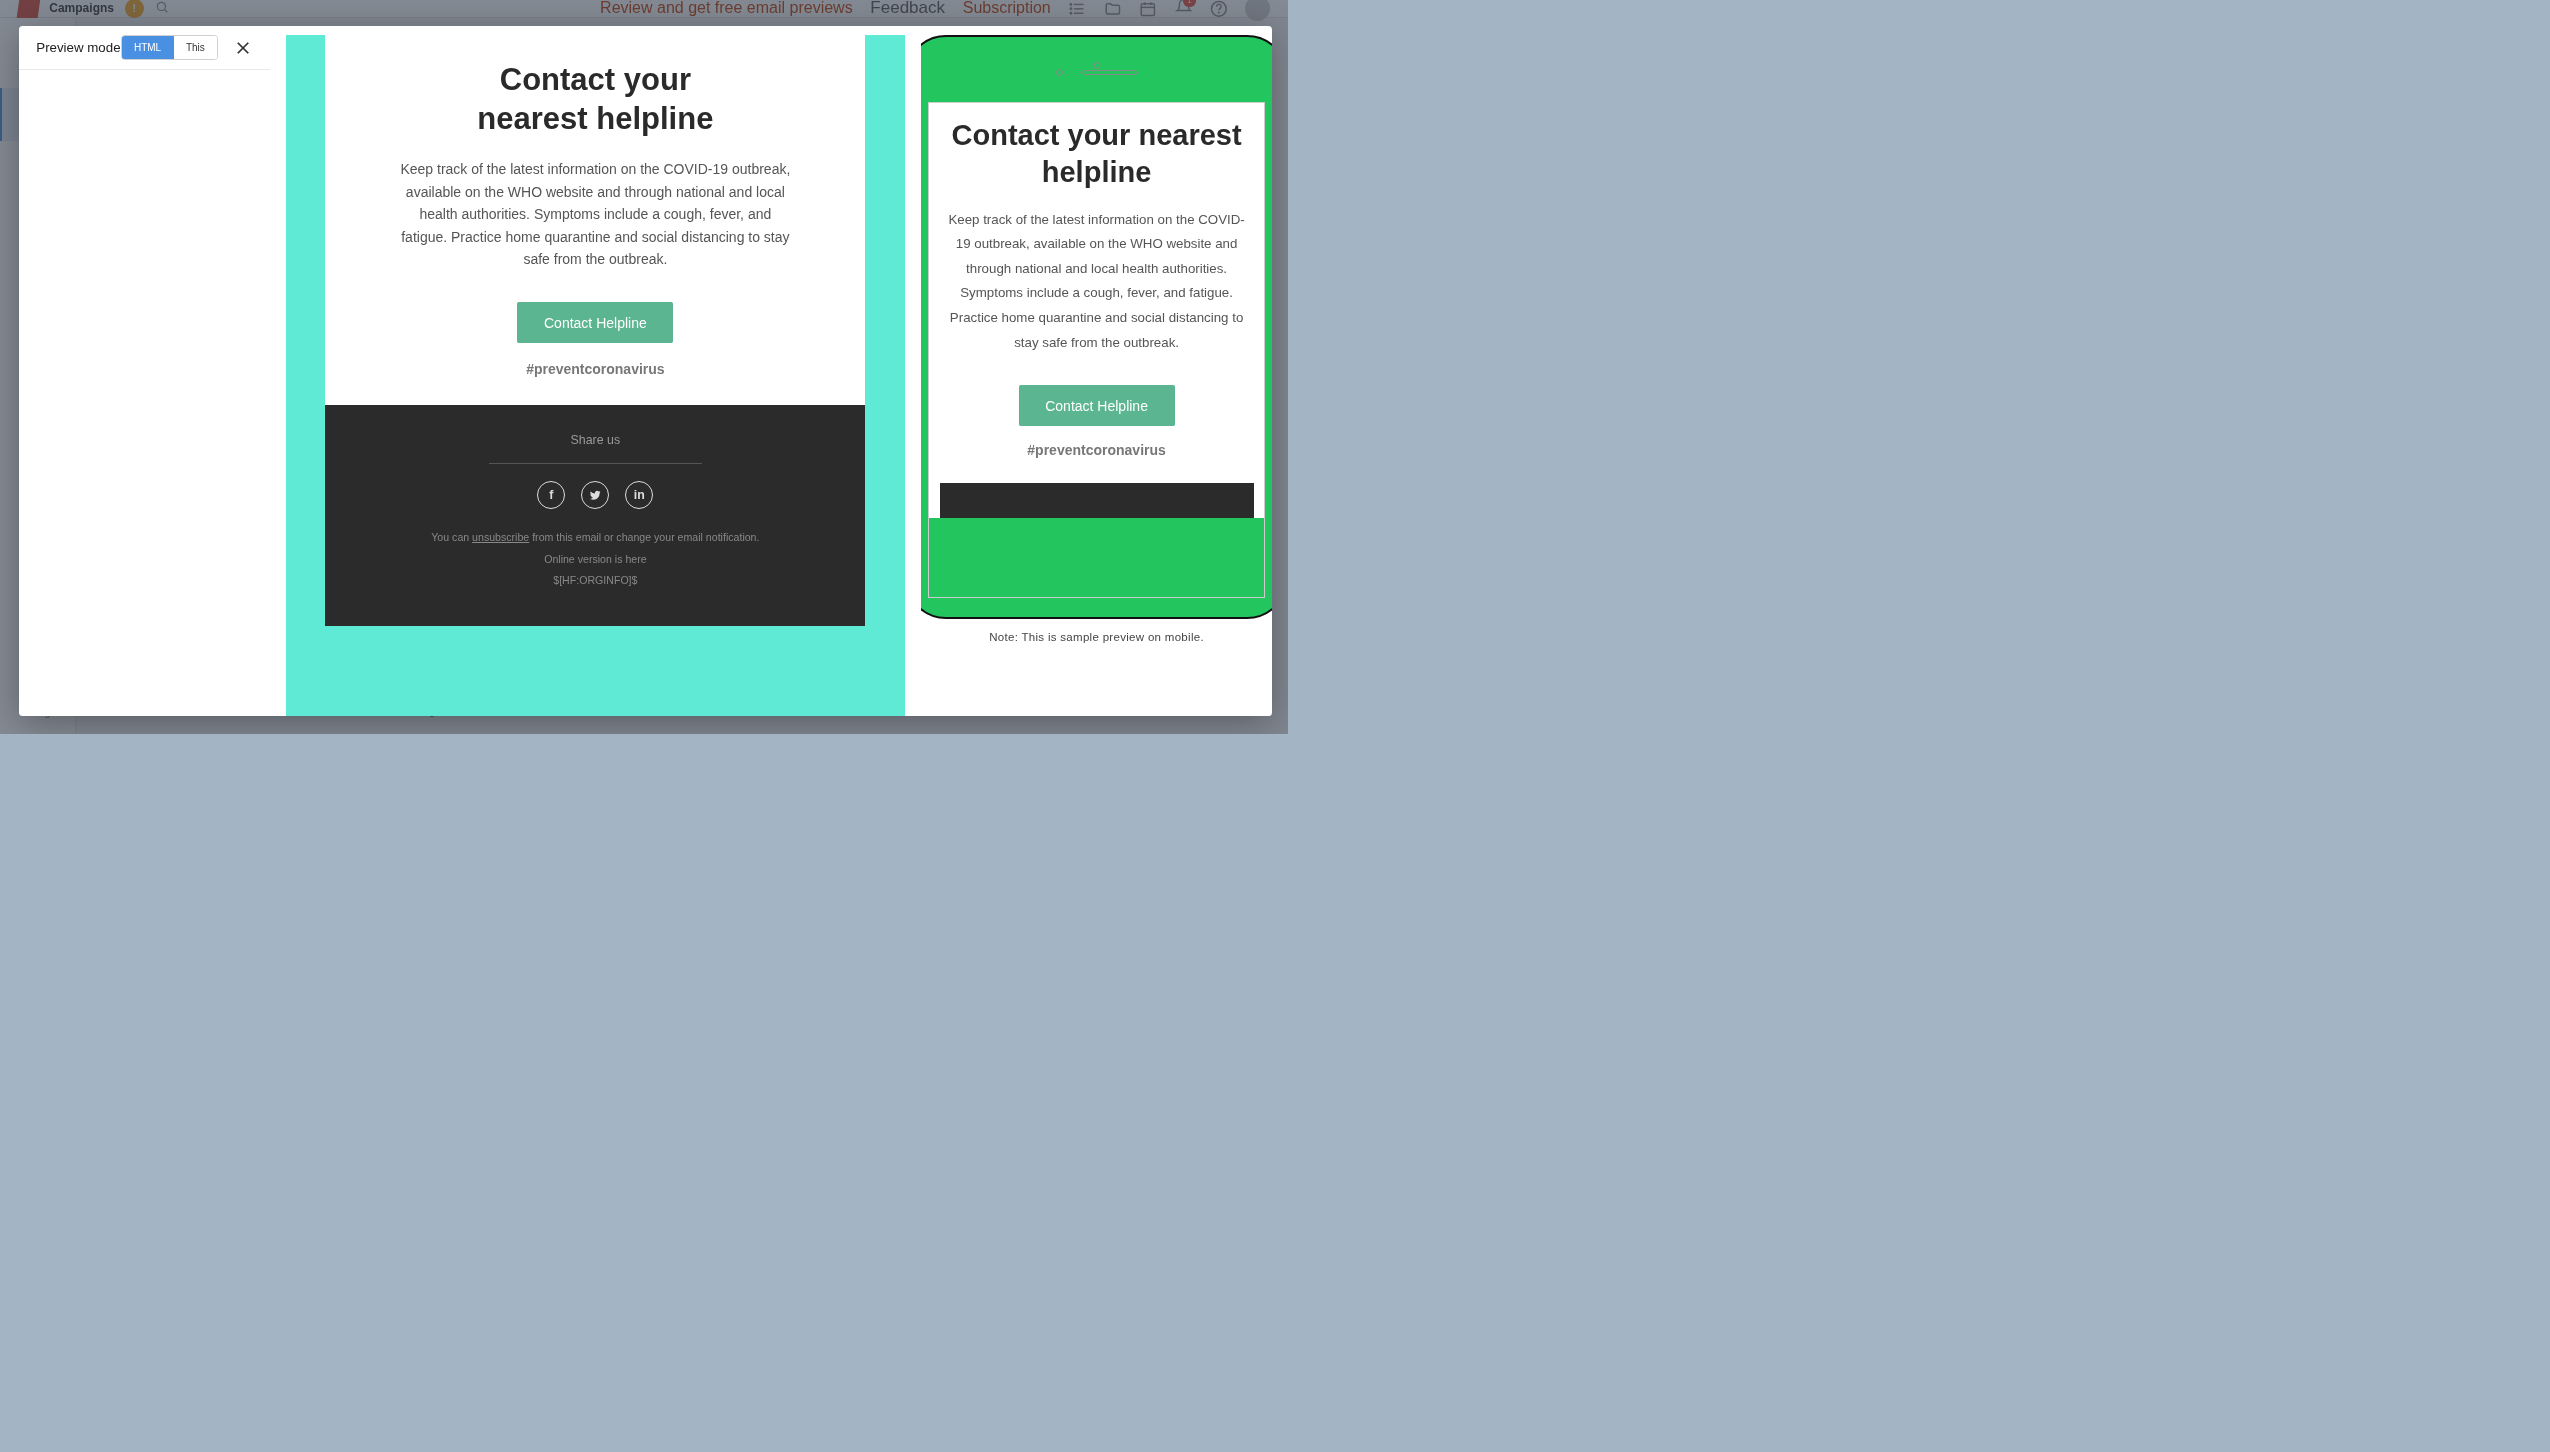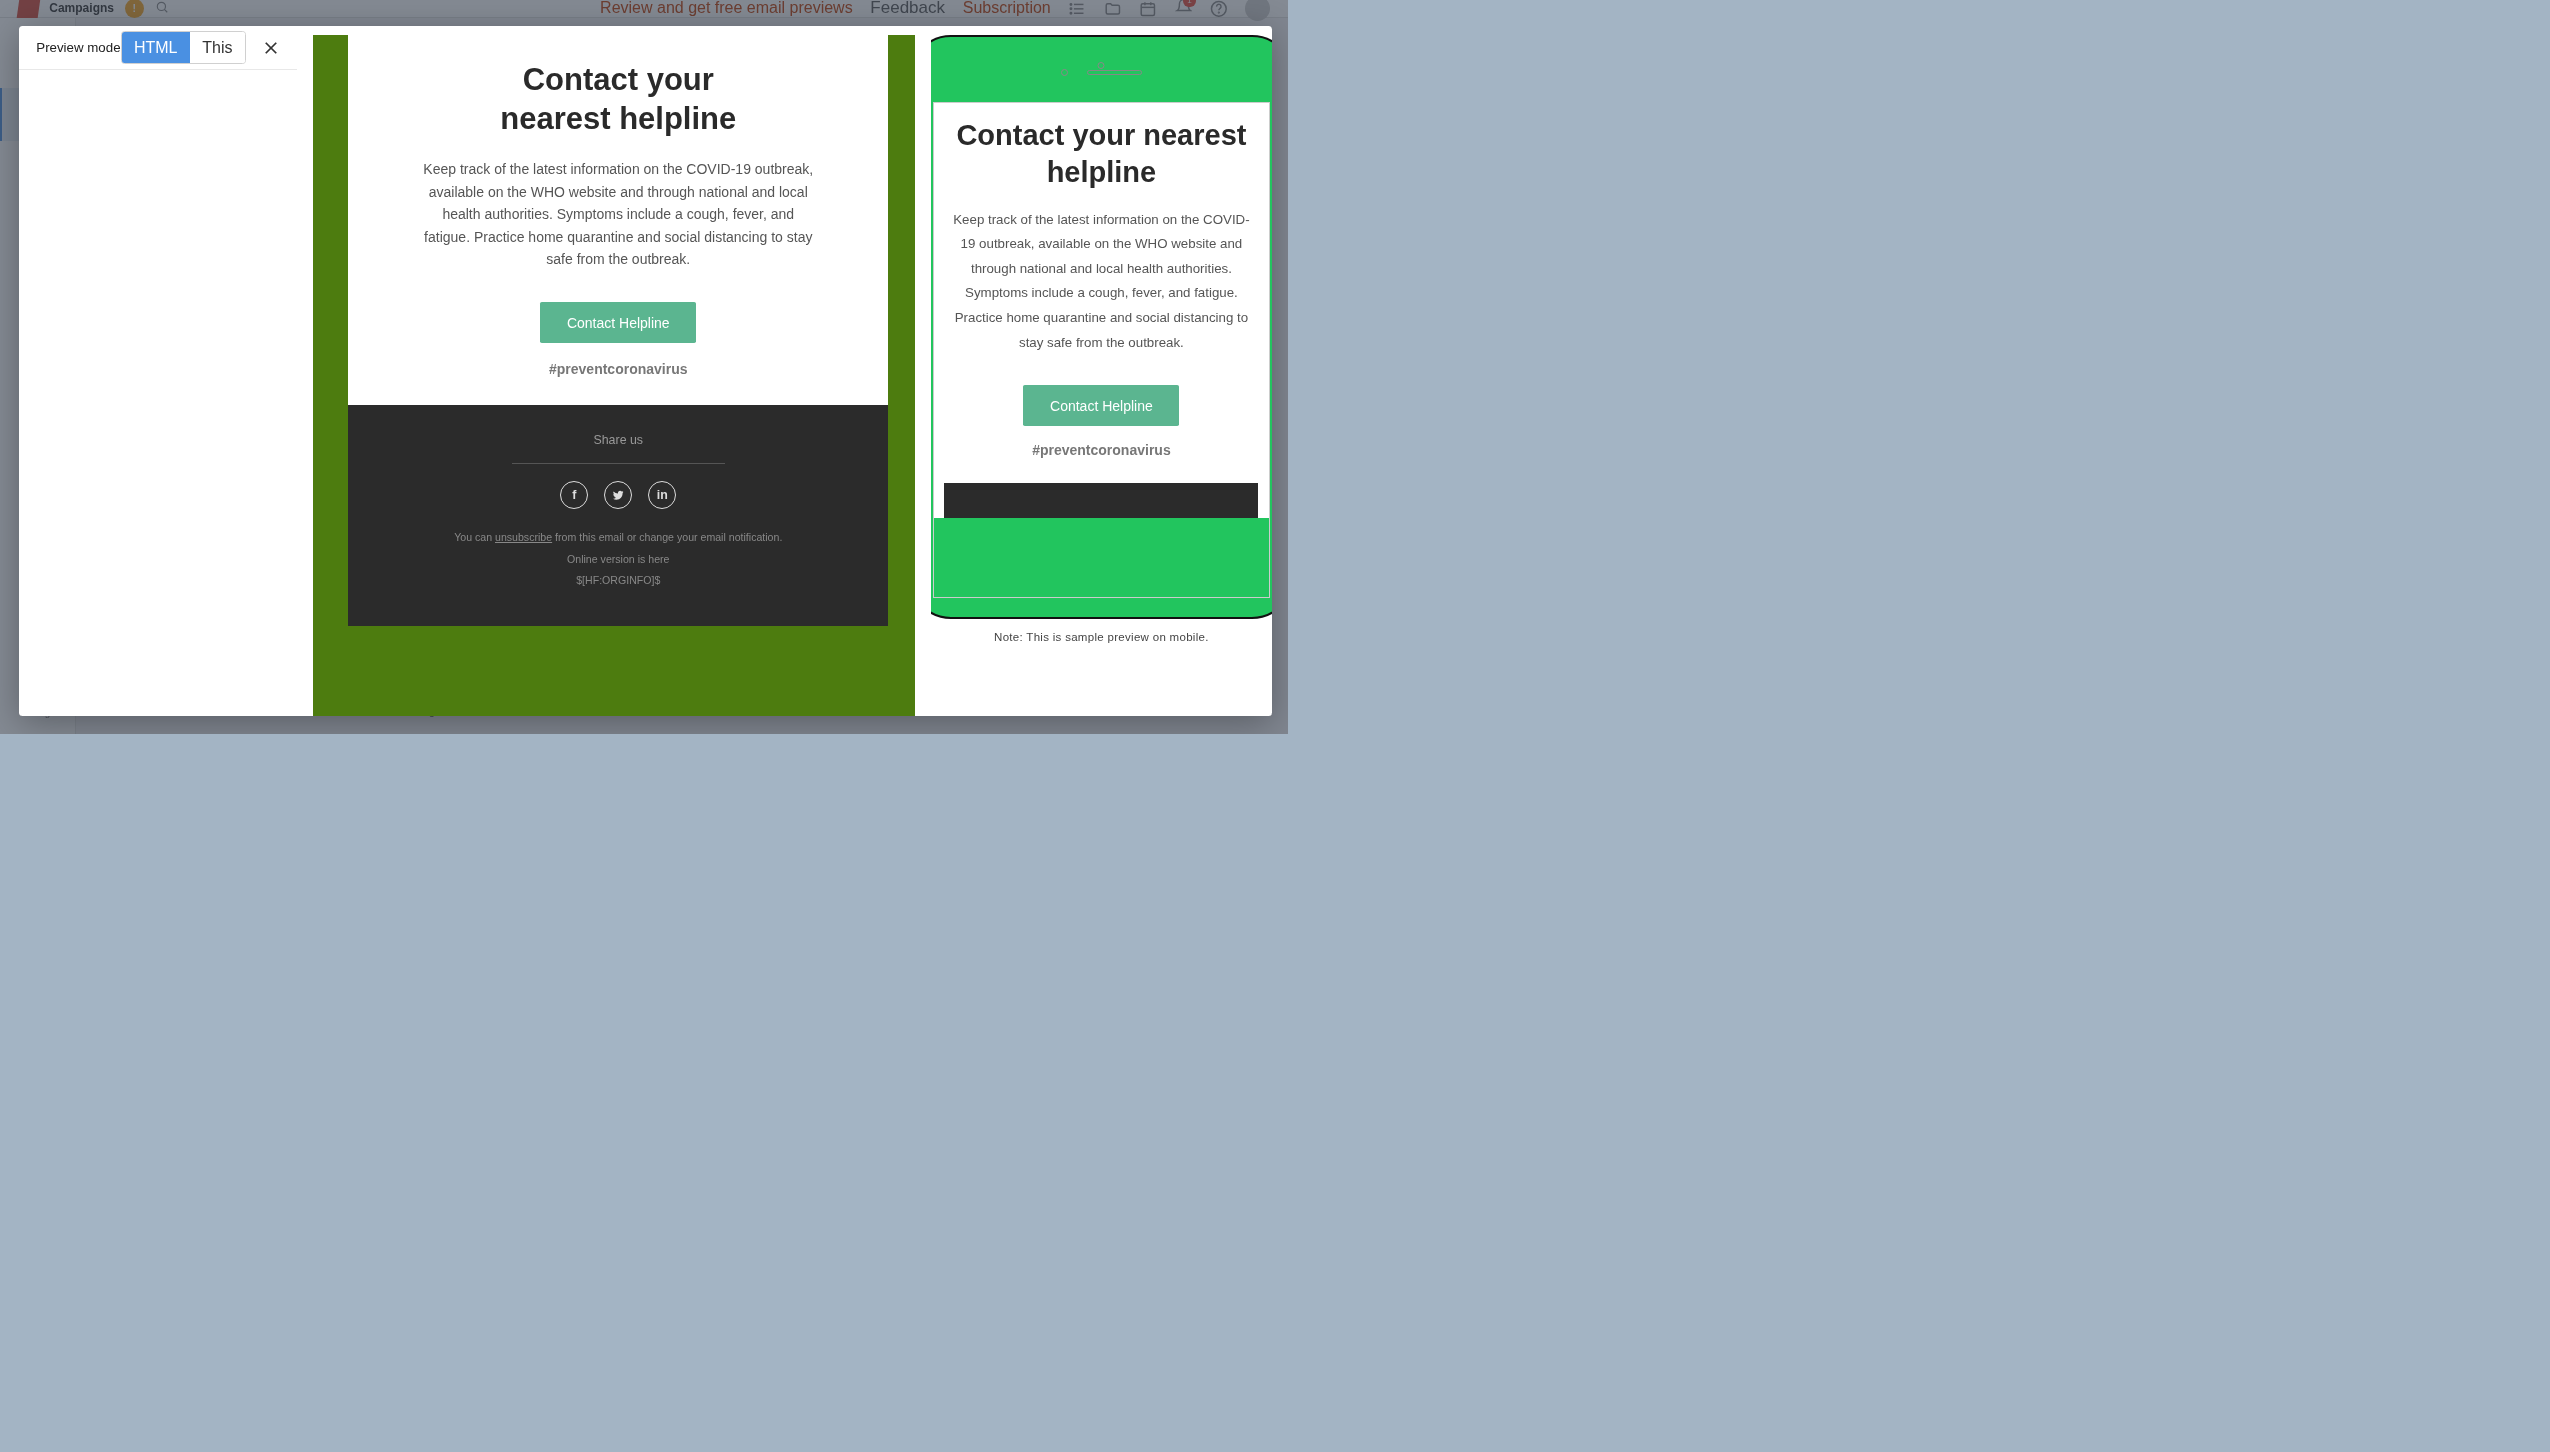--- a/index.html
+++ b/index.html
@@ -123,21 +123,21 @@
     }
     .view-toggle {
       margin-left: auto;
       display: flex;
       border: 0.9px solid #d0d0d0;
       border-radius: 3.5px;
       overflow: hidden;
     }
     .view-toggle-btn {
       padding: 6.2px 12.4px;
-      font-size: 16px;
+      font-size: 10px;
       background: #fff;
       color: #333;
       border: none;
       cursor: pointer;
     }
     .view-toggle-btn.active {
       background: #4a90e2;
       color: #fff;
     }
     .close-btn {
@@ -156,21 +156,21 @@
     }
     
     .desktop-preview-col {
       flex: 0 0 65%;
       background: #fff;
       padding: 8.9px 16px 0 16px;
       overflow: hidden;
     }
     
     .desktop-email-wrap {
-      background: #4d7c0f;
+      background: #5eead4;
       height: 100%;
       padding: 0 35px;
       overflow: hidden;
     }
     
     .desktop-email {
       background: #fff;
       width: 540px;
       margin: 0 auto;
       padding: 26.6px 53px 0 53px;

